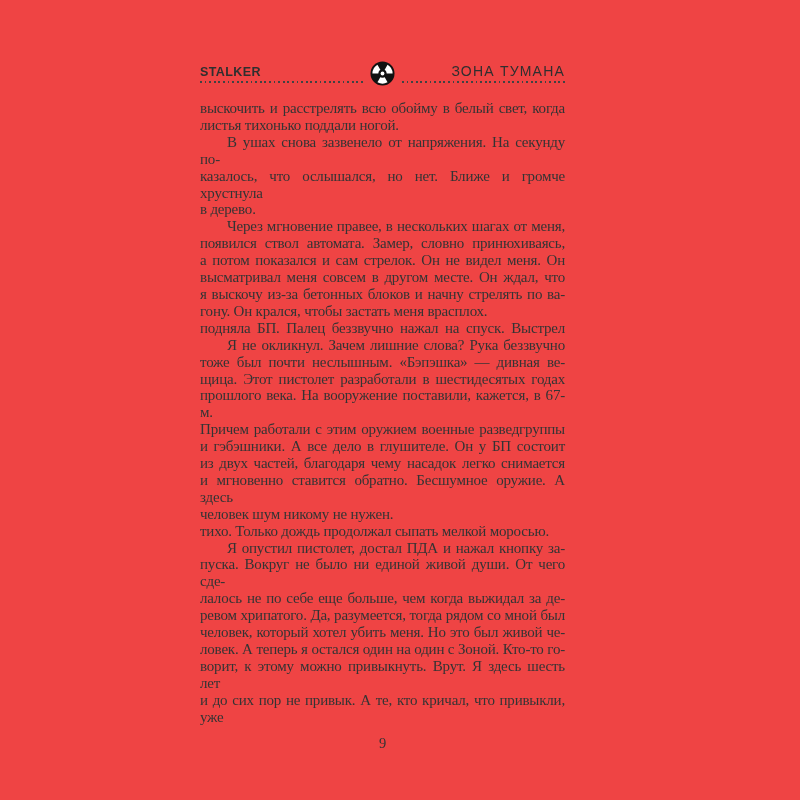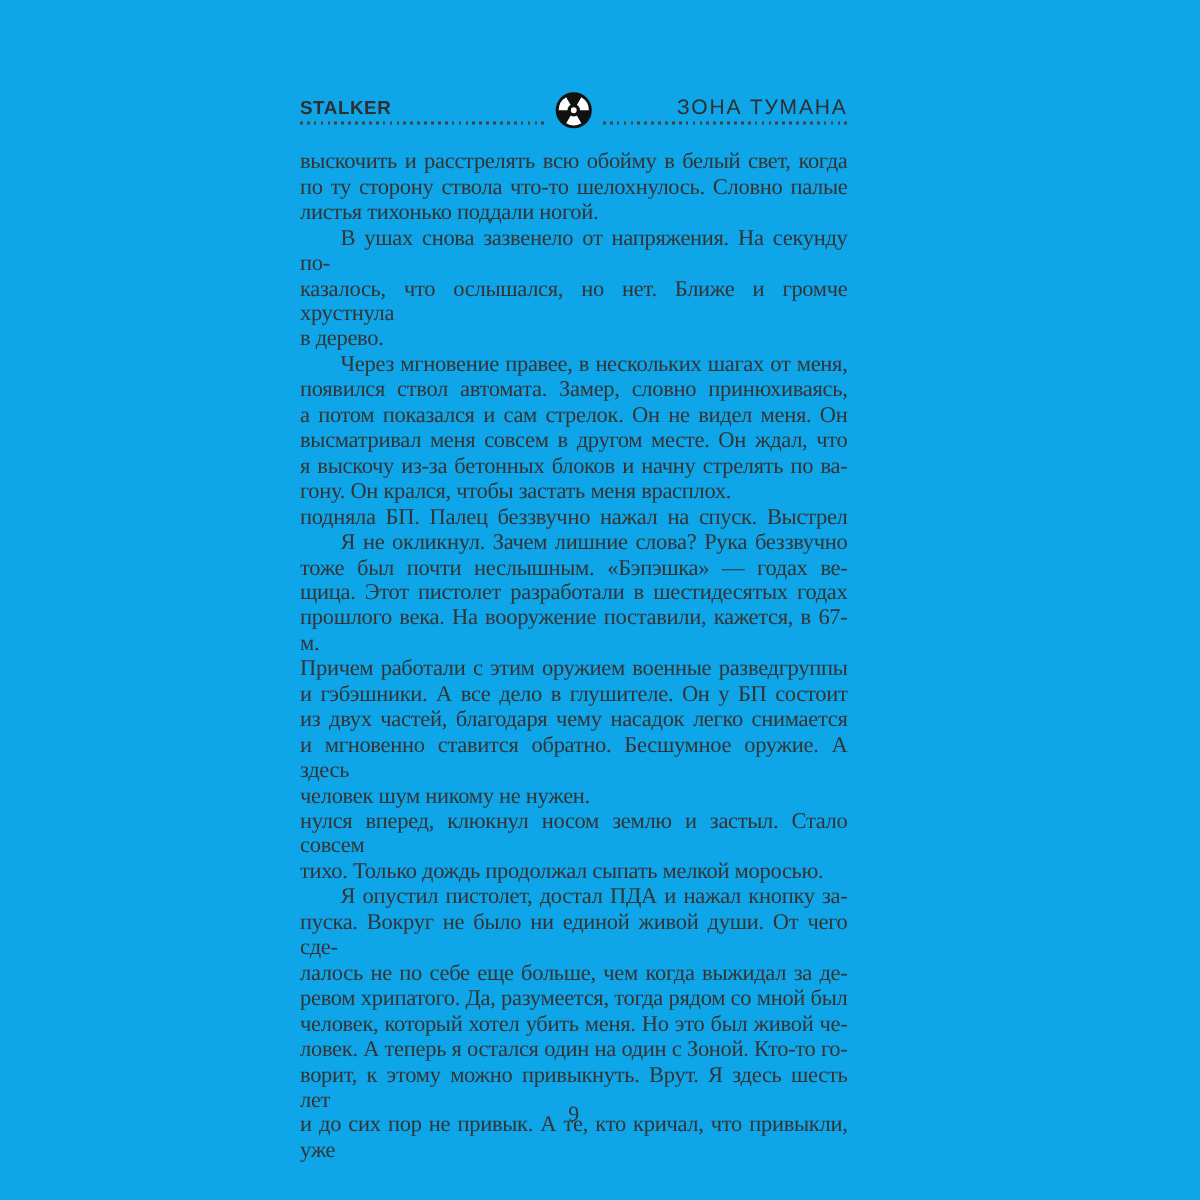--- a/index.html
+++ b/index.html
@@ -1,20 +1,20 @@
 <!DOCTYPE html>
 <html lang="ru"><head>
 <meta charset="utf-8">
 <style>
   html, body { margin: 0; padding: 0; }
   .page {
     position: relative;
     width: 800px;
     height: 800px;
-    background: #0ea5e9;
+    background: #ef4444;
     font-family: "Liberation Serif", serif;
     overflow: hidden;
   }
   
   .header {
     position: absolute;
     left: 200px;
     top: 64px;
     width: 365px;
   }
@@ -98,42 +98,40 @@
         <path d="M13,13 L2.5,13 A10.5,10.5 0 0 1 7.75,3.91 Z" fill="#ffffff"></path>
         <path d="M13,13 L18.25,3.91 A10.5,10.5 0 0 1 23.5,13 Z" fill="#ffffff"></path>
         <circle cx="13" cy="13" r="4.3" fill="#111111"></circle>
         <circle cx="13" cy="13" r="2" fill="#ffffff"></circle>
       </svg>
     </div>
   </div>
 
   <div class="body-text">
       <div class="line">выскочить и расстрелять всю обойму в белый свет, когда</div>
-      <div class="line">по ту сторону ствола что-то шелохнулось. Словно палые</div>
       <div class="line endline">листья тихонько поддали ногой.</div>
       <div class="line indent">В ушах снова зазвенело от напряжения. На секунду по-</div>
       <div class="line">казалось, что ослышался, но нет. Ближе и громче хрустнула</div>
       <div class="line endline">в дерево.</div>
       <div class="line indent">Через мгновение правее, в нескольких шагах от меня,</div>
       <div class="line">появился ствол автомата. Замер, словно принюхиваясь,</div>
       <div class="line">а потом показался и сам стрелок. Он не видел меня. Он</div>
       <div class="line">высматривал меня совсем в другом месте. Он ждал, что</div>
       <div class="line">я выскочу из-за бетонных блоков и начну стрелять по ва-</div>
       <div class="line endline">гону. Он крался, чтобы застать меня врасплох.</div>
       <div class="line">подняла БП. Палец беззвучно нажал на спуск. Выстрел</div>
       <div class="line indent">Я не окликнул. Зачем лишние слова? Рука беззвучно</div>
-      <div class="line">тоже был почти неслышным. «Бэпэшка» — годах ве-</div>
+      <div class="line">тоже был почти неслышным. «Бэпэшка» — дивная ве-</div>
       <div class="line">щица. Этот пистолет разработали в шестидесятых годах</div>
       <div class="line">прошлого века. На вооружение поставили, кажется, в 67-м.</div>
       <div class="line">Причем работали с этим оружием военные разведгруппы</div>
       <div class="line">и гэбэшники. А все дело в глушителе. Он у БП состоит</div>
       <div class="line">из двух частей, благодаря чему насадок легко снимается</div>
       <div class="line">и мгновенно ставится обратно. Бесшумное оружие. А здесь</div>
       <div class="line endline">человек шум никому не нужен.</div>
-      <div class="line">нулся вперед, клюкнул носом землю и застыл. Стало совсем</div>
       <div class="line endline">тихо. Только дождь продолжал сыпать мелкой моросью.</div>
       <div class="line indent">Я опустил пистолет, достал ПДА и нажал кнопку за-</div>
       <div class="line">пуска. Вокруг не было ни единой живой души. От чего сде-</div>
       <div class="line">лалось не по себе еще больше, чем когда выжидал за де-</div>
       <div class="line">ревом хрипатого. Да, разумеется, тогда рядом со мной был</div>
       <div class="line">человек, который хотел убить меня. Но это был живой че-</div>
       <div class="line">ловек. А теперь я остался один на один с Зоной. Кто-то го-</div>
       <div class="line">ворит, к этому можно привыкнуть. Врут. Я здесь шесть лет</div>
       <div class="line">и до сих пор не привык. А те, кто кричал, что привыкли, уже</div>
     </div>

